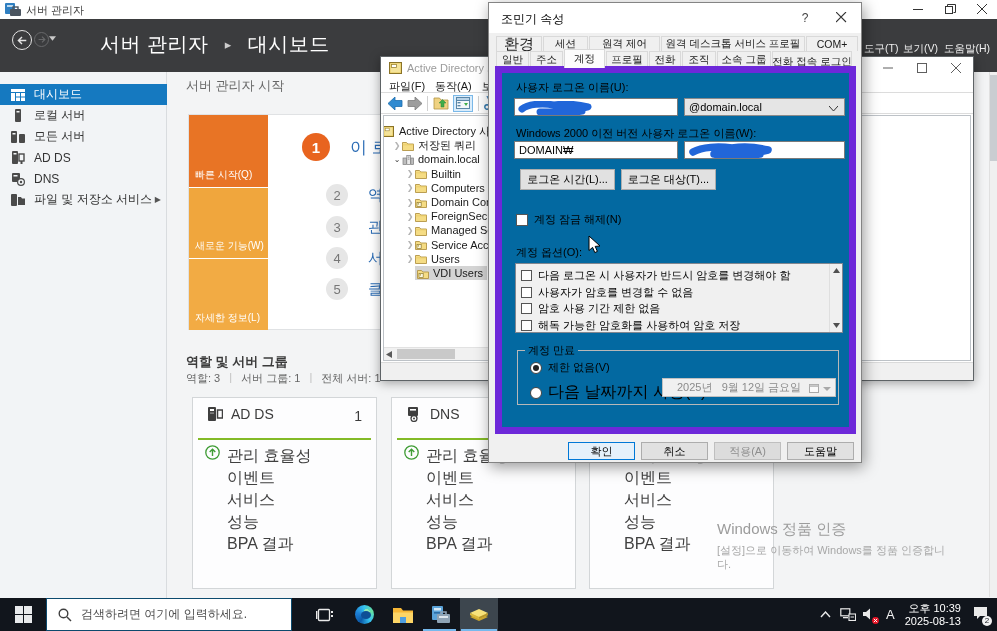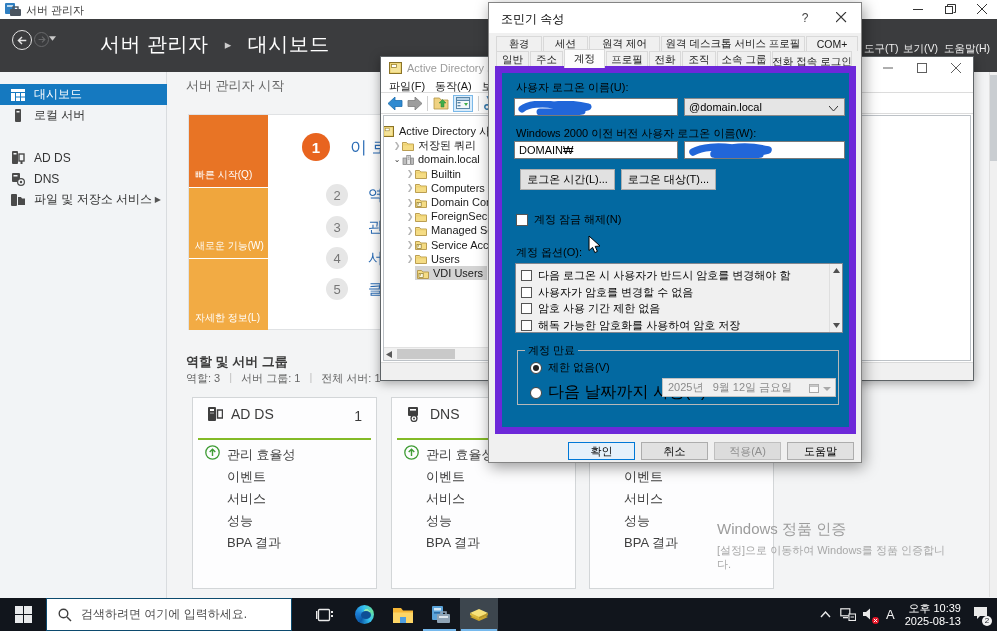--- a/index.html
+++ b/index.html
@@ -25,21 +25,21 @@
   #welcome-panel{left:21px;top:42px;width:680px;height:216px;background:#ffffff;border:1px solid #e0e2e4;box-sizing:border-box;}
   .strip{position:absolute;left:0;width:79px;}
   .strip span{position:absolute;left:6px;bottom:5px;font-size:10px;color:#fff;white-space:nowrap;}
   .step{position:absolute;display:flex;align-items:center;}
   .step .num{border-radius:50%;display:flex;align-items:center;justify-content:center;flex:0 0 auto;}
   .step .lbl{color:#2b6cb5;margin-left:20px;white-space:nowrap;}
   .tile{position:absolute;top:325px;width:185px;height:192px;background:#fdfdfe;border:1px solid #d3d6d8;box-sizing:border-box;}
   .tile-head{position:absolute;left:14px;top:8px;display:flex;align-items:center;font-size:14px;color:#3b3b3b;}
   .tile-count{position:absolute;right:14px;top:10px;font-size:14px;color:#3b3b3b;}
   .tile-rule{position:absolute;left:5px;right:5px;top:40px;height:2px;background:#83ba27;}
-  .tile-row{position:absolute;left:34px;font-size:13px;color:#404040;white-space:nowrap;}
+  .tile-row{position:absolute;left:34px;font-size:16px;color:#404040;white-space:nowrap;}
   
   .win{position:absolute;background:#fff;box-shadow:0 2px 10px rgba(0,0,0,.35);}
   
   #aduc{left:380px;top:56px;width:594px;height:325px;border:1px solid #5e6366;box-sizing:border-box;}
   #aduc-title{position:absolute;left:26px;top:4px;font-size:11px;color:#9b9b9b;white-space:nowrap;}
   .aduc-winbtn{position:absolute;top:0;width:34px;height:21px;display:flex;align-items:center;justify-content:center;color:#5f5f5f;font-size:11px;}
   #aduc-menubar{position:absolute;left:0;top:22px;width:100%;height:14px;border-bottom:1px solid #dcdcdc;box-sizing:border-box;display:flex;gap:10px;padding-left:8px;font-size:11px;color:#1b1b1b;}
   #aduc-toolbar{position:absolute;left:0;top:36px;width:100%;height:21px;border-bottom:1px solid #dcdcdc;box-sizing:border-box;display:flex;align-items:center;padding-left:5px;}
   .tb-sep{width:1px;height:15px;background:#d0d0d0;margin:0 3px;}
   #aduc-body{position:absolute;left:2px;top:58px;right:2px;bottom:19px;background:#fff;border:1px solid #bdc2c7;box-sizing:border-box;overflow:hidden;}
@@ -143,20 +143,28 @@
         </svg>
         <div style="white-space: nowrap;">대시보드</div>
       </div>
       <div class="sb-item" style="top: 33px;">
         <svg class="sb-icon" width="16" height="16" viewBox="0 0 16 16">
           <rect x="5" y="1" width="6" height="13" rx="1" fill="#4a4a4a"></rect>
           <rect x="6.5" y="3" width="3" height="1.5" fill="#f2f4f6"></rect>
         </svg>
         <div style="white-space: nowrap;">로컬 서버</div>
       </div>
+      <div class="sb-item" style="top: 54px;">
+        <svg class="sb-icon" width="16" height="16" viewBox="0 0 16 16">
+          <rect x="1" y="2" width="6" height="12" rx="1" fill="#4a4a4a"></rect>
+          <rect x="9" y="5" width="6" height="9" rx="1" fill="#4a4a4a"></rect>
+          <rect x="2.5" y="4" width="3" height="1.5" fill="#f2f4f6"></rect>
+        </svg>
+        <div style="white-space: nowrap;">모든 서버</div>
+      </div>
       <div class="sb-item" style="top: 75px;">
         <svg class="sb-icon" width="16" height="16" viewBox="0 0 16 16">
           <rect x="2" y="1" width="6" height="13" rx="1" fill="#4a4a4a"></rect>
           <rect x="3.5" y="3" width="3" height="1.5" fill="#f2f4f6"></rect>
           <rect x="9" y="4" width="5" height="7" fill="none" stroke="#4a4a4a" stroke-width="1.4"></rect>
           <rect x="10.5" y="11" width="2" height="3" fill="#4a4a4a"></rect>
         </svg>
         <div style="white-space: nowrap;">AD DS</div>
       </div>
       <div class="sb-item" style="top: 96px;">
@@ -477,21 +485,21 @@
     <div id="dlg-titlebar">
       <span id="dlg-title">조민기 속성</span>
       <div class="dlg-cap" style="right:38px">?</div>
       <div class="dlg-cap" style="right:2px">
           <svg width="11" height="11" viewBox="0 0 11 11">
             <path d="M0 0 L10 10 M10 0 L0 10" stroke="#333" stroke-width="1.1"></path>
           </svg>
         </div>
     </div>
     <div class="tabrow" id="tabs-back" style="left:7px;top:33px;height:15px">
-        <div class="tab" style="width: 46px; height: 15px; padding: 0px; font-size: 10px;">환경</div>
+        <div class="tab" style="width: 46px; height: 15px; padding: 0px; font-size: 15px;">환경</div>
         <div class="tab" style="width: 45px; height: 15px; padding: 0px; font-size: 10.5px;">세션</div>
         <div class="tab" style="width: 71px; height: 15px; padding: 0px; font-size: 10.5px;">원격 제어</div>
         <div class="tab" style="width: 144px; height: 15px; padding: 0px; font-size: 10.5px;">원격 데스크톱 서비스 프로필</div>
         <div class="tab" style="width: 52px; height: 15px; padding: 0px; font-size: 10.5px;">COM+</div>
       </div>
     <div class="tabrow" id="tabs-front" style="left:7px;top:48px;height:16px">
         <div class="tab" style="width: 33px; padding: 0px; font-size: 10.5px; height: 16px;">일반</div>
         <div class="tab" style="width: 33px; padding: 0px; font-size: 10.5px; height: 16px;">주소</div>
         <div class="tab active" style="width: 41px; padding: 0px; font-size: 10.5px; height: 19px; margin-top: -2px;">계정</div>
         <div class="tab" style="width: 42px; padding: 0px; font-size: 10.5px; height: 16px;">프로필</div>
@@ -563,21 +571,21 @@
       <div class="abs" style="left:28px;top:287px;display:flex;align-items:center">
         <div style="width:12px;height:12px;border-radius:50%;background:#fff;border:1px solid #444;box-sizing:border-box;margin-right:6px;display:flex;align-items:center;justify-content:center">
             <div style="width:6px;height:6px;border-radius:50%;background:#222"></div>
           </div>
         <span style="font-size:11px">제한 없음(V)</span>
       </div>
       <div class="abs" style="left:28px;top:309px;display:flex;align-items:center">
         <div style="width:12px;height:12px;border-radius:50%;background:#fff;border:1px solid #444;box-sizing:border-box;margin-right:6px"></div>
         <span style="font-size:16px">다음 날짜까지 사용(E):</span>
       </div>
-      <div class="abs" style="left:160px;top:305px;width:174px;height:19px;background:#f0f0f0;border:1px solid #c0c0c0;box-sizing:border-box;display:flex;align-items:center;padding-left:5px;font-size:11px;color:#8b8b8b">
+      <div class="abs" style="left:160px;top:305px;width:174px;height:19px;background:#f0f0f0;border:1px solid #c0c0c0;box-sizing:border-box;display:flex;align-items:center;padding-left:14px;font-size:11px;color:#8b8b8b">
         <span style="white-space:pre">2025년   9월 12일 금요일</span>
         <svg class="abs" style="right:16px;top:4px" width="10" height="10" viewBox="0 0 10 10">
             <rect x="0.5" y="1.5" width="9" height="8" fill="#fafafa" stroke="#a8a8a8"></rect>
             <rect x="0.5" y="1.5" width="9" height="2.2" fill="#c9c9c9" stroke="#a8a8a8" stroke-width="0.5"></rect>
           </svg>
         <svg class="abs" style="right:4px;top:8px" width="8" height="4" viewBox="0 0 8 4">
             <path d="M0 0 L4 4 L8 0 Z" fill="#a9a9a9"></path>
           </svg>
       </div>
     </div>

